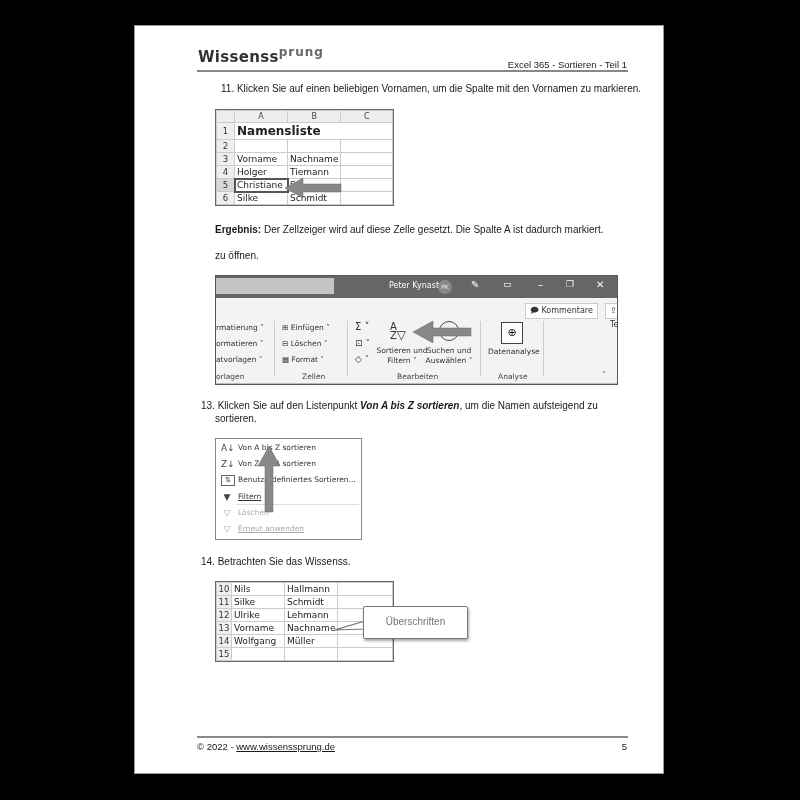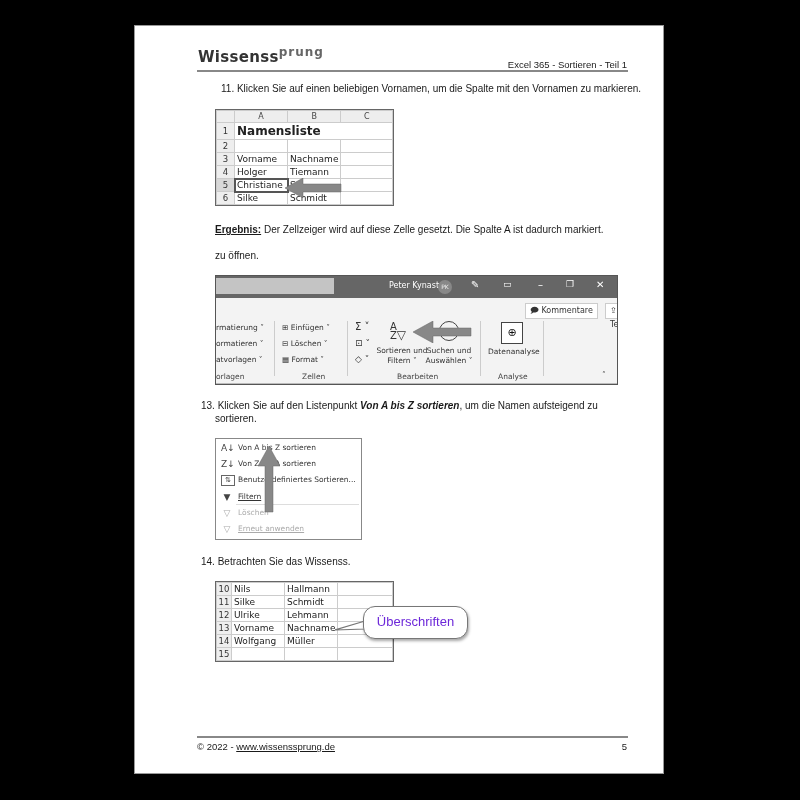--- a/index.html
+++ b/index.html
@@ -5,21 +5,21 @@
   html, body { margin:0; padding:0; }
   body { width:800px; height:800px; background:#000; position:relative; overflow:hidden; font-family:"Liberation Sans", sans-serif; color:#111; }
   .page { position:absolute; left:134px; top:25px; width:530px; height:749px; background:#fff; border:1px solid #999; box-sizing:border-box; }
   .abs { position:absolute; }
   .txt { font-size:10px; line-height:13px; color:#1a1a1a; white-space:nowrap; }
   
   .logo { left:63px; top:22px; font-family:"DejaVu Sans", sans-serif; font-size:15px; color:#333; letter-spacing:0.3px; font-weight:600; }
   .logo .sup { font-weight:700; color:#666; font-size:12px; position:relative; top:-6px; letter-spacing:1px; }
   .hdr-title { right:36px; top:33px; font-size:9.5px; color:#222; }
   .hdr-line { left:62px; right:35px; top:44px; height:1.5px; background:#888; }
-  .u { text-decoration:underline; font-weight:bold; }
+  .u { font-weight:bold; }
   .bi { font-weight:bold; font-style:italic; }
 
   
   .xl { border:1px solid #666; background:#fff; font-family:"DejaVu Sans", sans-serif; }
   .xl table { border-collapse:collapse; font-size:9px; }
   .xl td { border:1px solid #ccc; height:12px; padding:0 2px; color:#222; }
   .xl td.rh { background:#eee; color:#333; text-align:center; width:11px; padding:0; font-size:8.5px; }
   .xl tr.ch td { background:#eee; text-align:center; color:#444; height:11px; font-size:8px; }
   .xl td.corner { background:#e6e6e6; }
   .sel { outline:2px solid #555; outline-offset:-1px; }
@@ -41,21 +41,21 @@
   
   .menu { left:80px; top:412px; width:145px; height:100px; border:1px solid #888; background:#fff; font-family:"DejaVu Sans", sans-serif; }
   .mi { position:absolute; left:0; width:100%; height:16px; font-size:7.5px; line-height:16px; color:#333; }
   .mi .ic { position:absolute; left:5px; width:12px; text-align:center; font-size:9px; color:#444; }
   .mi .lb { position:absolute; left:22px; }
   .mi.dis { color:#aaa; }
   .mi.dis .ic { color:#aaa; }
   .msep { position:absolute; left:20px; right:2px; top:65px; height:1px; background:#ddd; }
 
   
-  .callout { left:228px; top:580px; width:103px; height:31px; border:1.5px solid #777; border-radius:12px; background:#fff; font-size:13px; line-height:29px; text-align:center; color:#6d28d9; box-shadow:1px 2px 3px rgba(0,0,0,0.35); }
+  .callout { left:228px; top:580px; width:103px; height:31px; border:1.5px solid #777; border-radius:2px; background:#fff; font-size:10px; line-height:29px; text-align:center; color:#737373; box-shadow:1px 2px 3px rgba(0,0,0,0.35); }
 
   .foot-line { left:62px; right:35px; top:710px; height:1.5px; background:#888; }
   .foot-left { left:62px; top:714px; font-size:9.5px; }
   .foot-right { right:36px; top:714px; font-size:9.5px; }
 </style>
 </head>
 <body>
 
 <div class="page">
 

